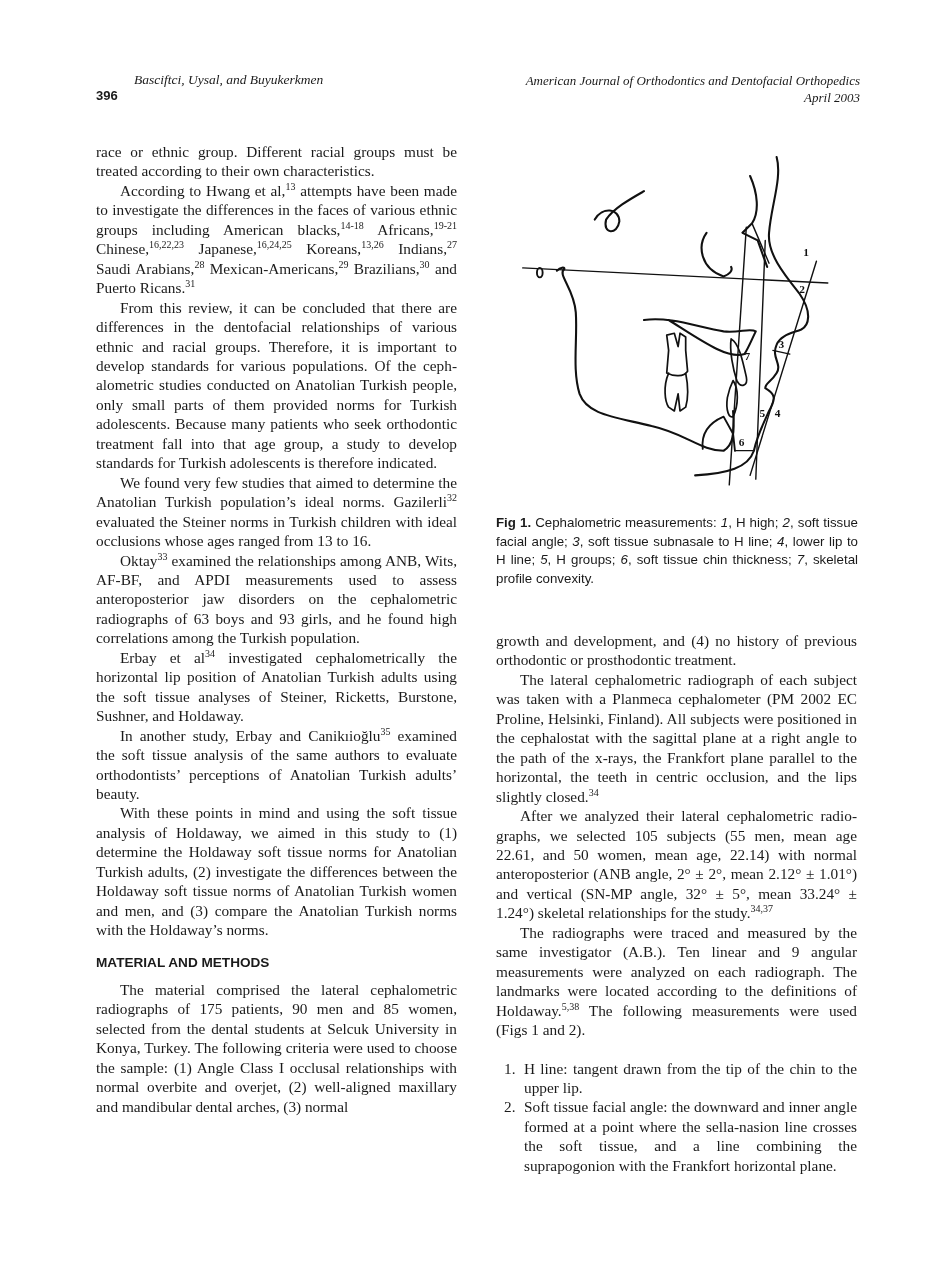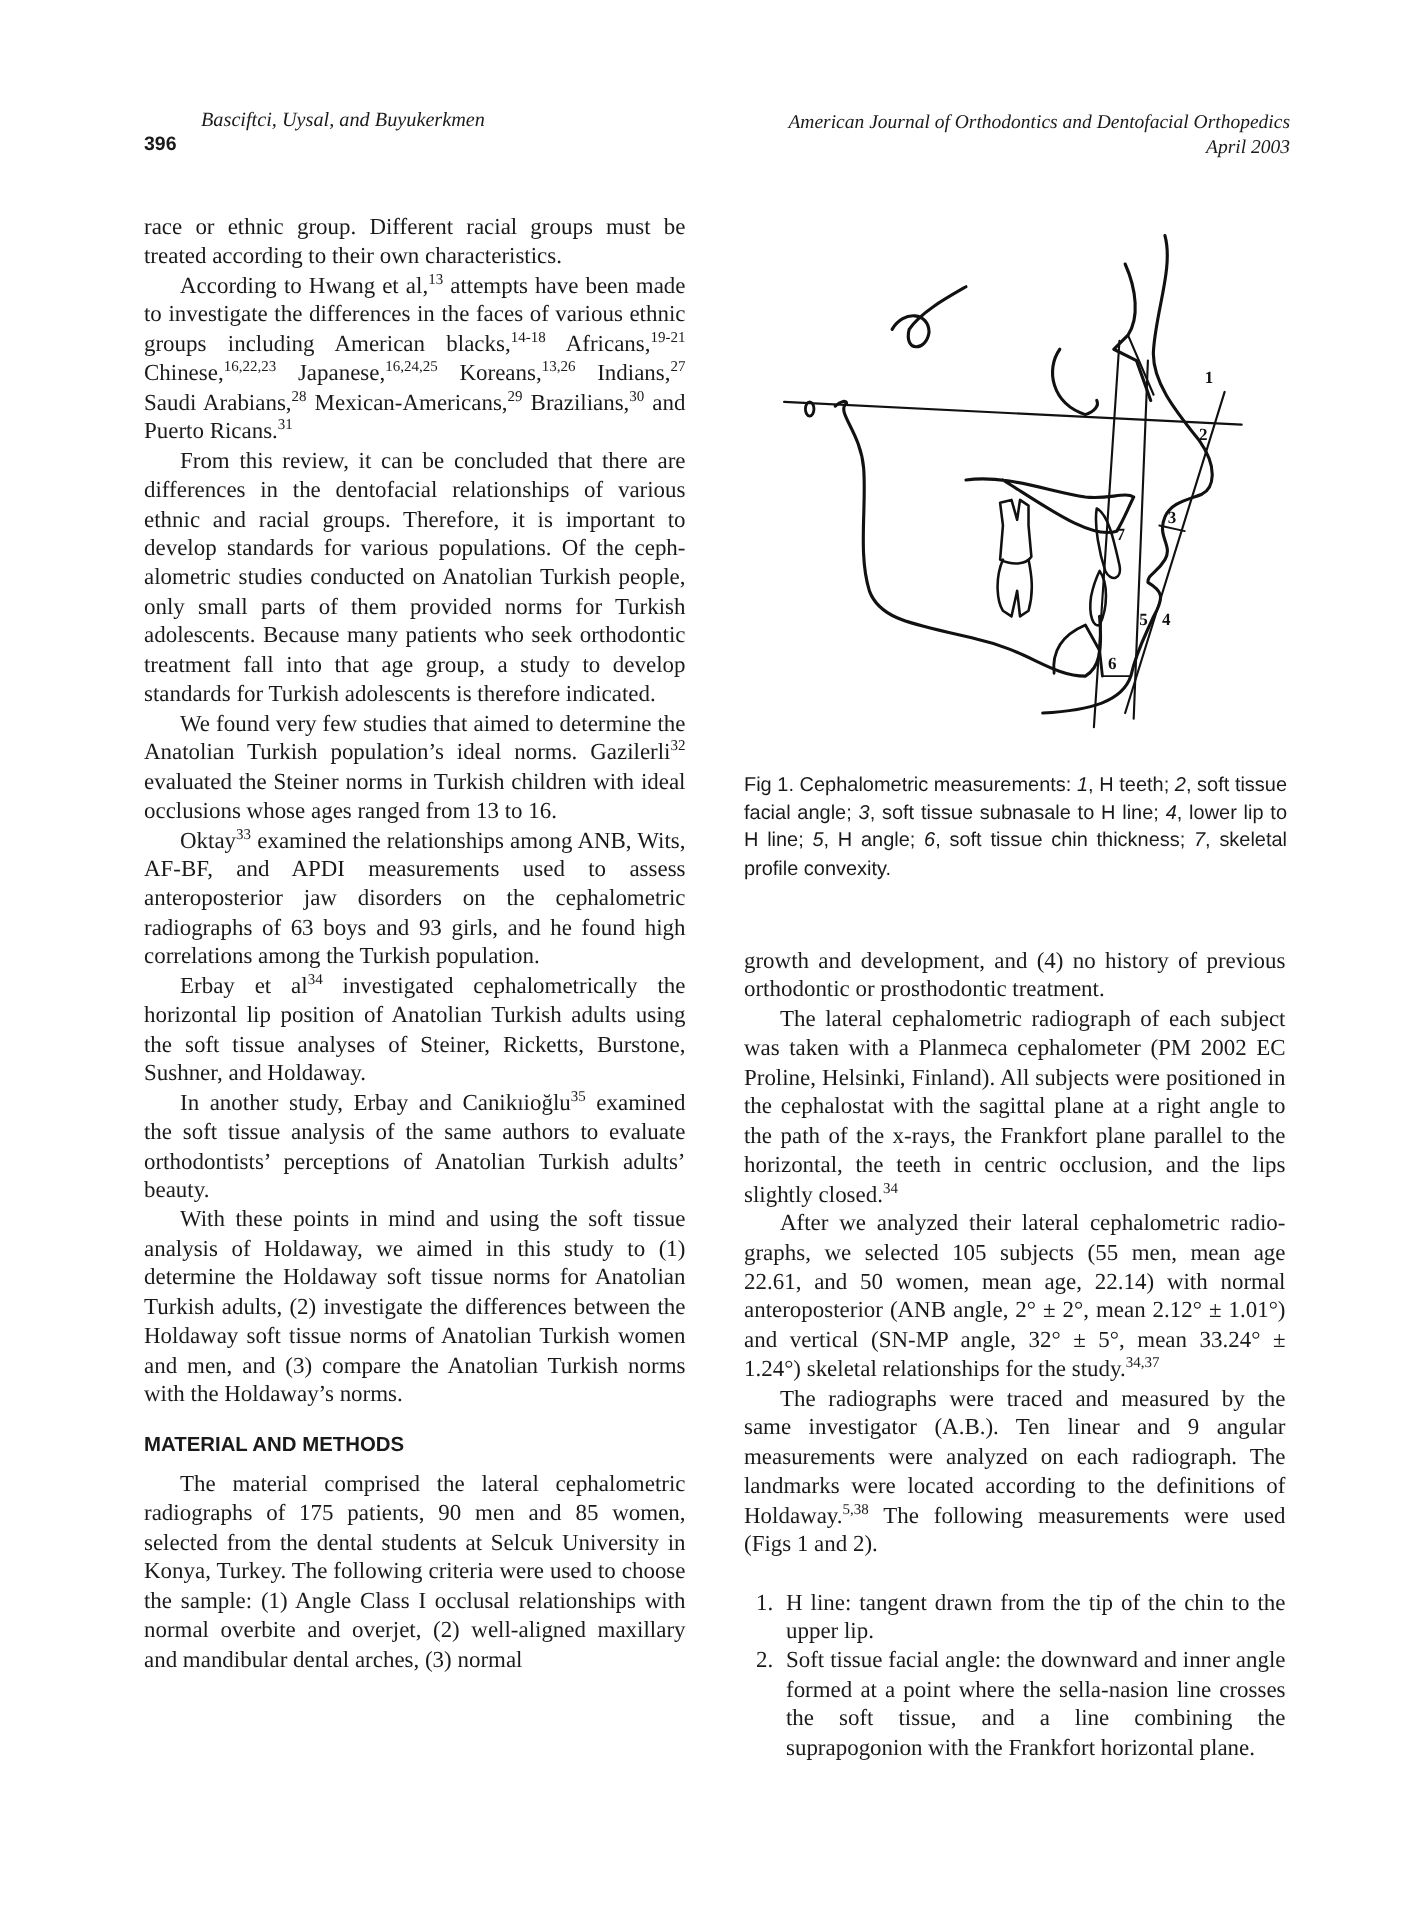--- a/index.html
+++ b/index.html
@@ -11,21 +11,21 @@
     .col { position: absolute; font-family: "Liberation Serif", serif; font-size: 15.3px; line-height: 19.45px; text-align: justify; }
     .col-left { left: 96px; top: 142px; width: 361px; }
     .col-right { left: 496px; top: 631px; width: 361px; }
     .col p { margin: 0; text-indent: 0; hyphens: manual; }
     .col p.ind { text-indent: 24px; }
     sup { font-size: 10px; line-height: 0; vertical-align: 6px; }
     .section-heading { font-family: "Liberation Sans", sans-serif; font-weight: bold; font-size: 13.6px; margin: 13px 0 8px 0 !important; text-align: left; }
     .figure { position: absolute; left: 500px; top: 140px; width: 360px; height: 360px; }
     .figure svg { width: 100%; height: 100%; }
     .caption { position: absolute; left: 496px; top: 514px; width: 362px; font-family: "Liberation Sans", sans-serif; font-size: 13.3px; line-height: 18.5px; text-align: justify; }
-    .caption .fig-label { font-weight: normal; }
+    .caption .fig-label { font-weight: bold; }
     .numbered { margin: 0; padding: 0; list-style: none; }
     .numbered li { position: relative; padding-left: 28px; }
     .numbered li .num { position: absolute; left: 8px; top: 0; }
     .spacer { height: 19px; }
   </style>
 </head>
 <body>
 
 <div class="header">
   <span class="page-num">396</span>
@@ -91,21 +91,21 @@
       <text x="294" y="210">3</text>
       <text x="290" y="282">4</text>
       <text x="274" y="282">5</text>
       <text x="252" y="313">6</text>
       <text x="258" y="222">7</text>
     </g>
   </svg>
 </div>
 
 <div class="caption">
-  <span class="fig-label">Fig 1.</span><span> Cephalometric measurements: </span><i>1</i><span>, H teeth; </span><i>2</i><span>, soft tissue facial angle; </span><i>3</i><span>, soft tissue subnasale to H line; </span><i>4</i><span>, lower lip to H line; </span><i>5</i><span>, H angle; </span><i>6</i><span>, soft tissue chin thickness; </span><i>7</i><span>, skeletal profile convexity.</span>
+  <span class="fig-label">Fig 1.</span><span> Cephalometric measurements: </span><i>1</i><span>, H high; </span><i>2</i><span>, soft tissue facial angle; </span><i>3</i><span>, soft tissue subnasale to H line; </span><i>4</i><span>, lower lip to H line; </span><i>5</i><span>, H groups; </span><i>6</i><span>, soft tissue chin thickness; </span><i>7</i><span>, skeletal profile convexity.</span>
 </div>
 
 <div class="col col-right">
   <p>growth and development, and (4) no history of previous orthodontic or prosthodontic treatment.</p>
   <p class="ind"><span>The lateral cephalometric radiograph of each sub­ject was taken with a Planmeca cephalometer (PM 2002 EC Proline, Helsinki, Finland). All subjects were posi­tioned in the cephalostat with the sagittal plane at a right angle to the path of the x-rays, the Frankfort plane parallel to the horizontal, the teeth in centric occlusion, and the lips slightly closed.</span><sup>34</sup></p>
   <p class="ind"><span>After we analyzed their lateral cephalometric radio­graphs, we selected 105 subjects (55 men, mean age 22.61, and 50 women, mean age, 22.14) with normal anteroposterior (ANB angle, 2° ± 2°, mean 2.12° ± 1.01°) and vertical (SN-MP angle, 32° ± 5°, mean 33.24° ± 1.24°) skeletal relationships for the study.</span><sup>34,37</sup></p>
   <p class="ind"><span>The radiographs were traced and measured by the same investigator (A.B.). Ten linear and 9 angular measurements were analyzed on each radiograph. The landmarks were located according to the definitions of Holdaway.</span><sup>5,38</sup><span> The following measurements were used (Figs 1 and 2).</span></p>
   <div class="spacer"></div>
   <ol class="numbered">
     <li><span class="num">1.</span><span>H line: tangent drawn from the tip of the chin to the upper lip.</span></li>

